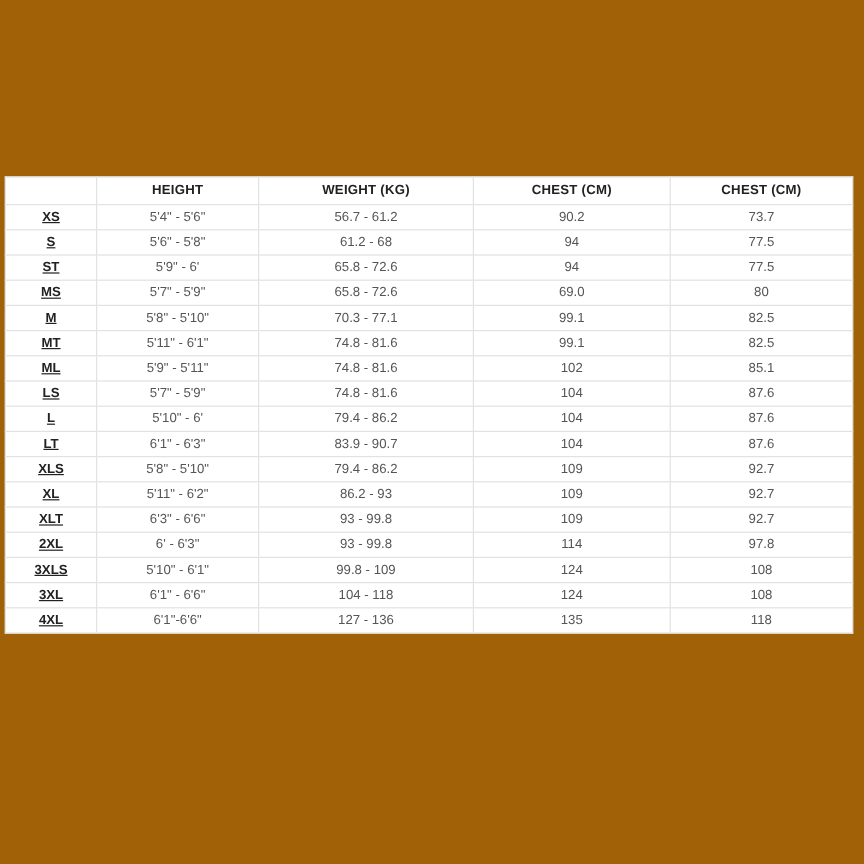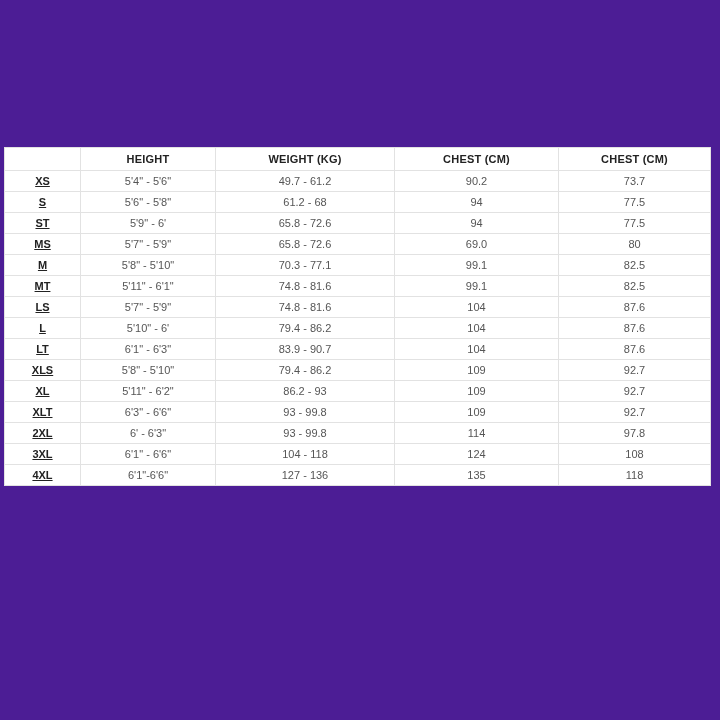--- a/index.html
+++ b/index.html
@@ -7,21 +7,21 @@
     width: 720px;
     height: 720px;
     background: #ffffff;
     font-family: "Liberation Sans", "DejaVu Sans", sans-serif;
     overflow: hidden;
   }
   .page {
     position: relative;
     width: 720px;
     height: 720px;
-    background: #4c1d95;
+    background: #a16207;
   }
   table.size-chart {
     position: absolute;
     top: 147px;
     left: 4px;
     width: 706px;
     border-collapse: collapse;
     table-layout: fixed;
     background: #ffffff;
   }
@@ -76,21 +76,21 @@
           <th>HEIGHT</th>
           <th>WEIGHT (KG)</th>
           <th>CHEST (CM)</th>
           <th>CHEST (CM)</th>
         </tr>
     </thead>
     <tbody>
         <tr>
           <td class="size-col">XS</td>
           <td>5'4" - 5'6"</td>
-          <td>49.7 - 61.2</td>
+          <td>56.7 - 61.2</td>
           <td>90.2</td>
           <td>73.7</td>
         </tr>
         <tr>
           <td class="size-col">S</td>
           <td>5'6" - 5'8"</td>
           <td>61.2 - 68</td>
           <td>94</td>
           <td>77.5</td>
         </tr>
@@ -116,20 +116,27 @@
           <td>82.5</td>
         </tr>
         <tr>
           <td class="size-col">MT</td>
           <td>5'11" - 6'1"</td>
           <td>74.8 - 81.6</td>
           <td>99.1</td>
           <td>82.5</td>
         </tr>
         <tr>
+          <td class="size-col">ML</td>
+          <td>5'9" - 5'11"</td>
+          <td>74.8 - 81.6</td>
+          <td>102</td>
+          <td>85.1</td>
+        </tr>
+        <tr>
           <td class="size-col">LS</td>
           <td>5'7" - 5'9"</td>
           <td>74.8 - 81.6</td>
           <td>104</td>
           <td>87.6</td>
         </tr>
         <tr>
           <td class="size-col">L</td>
           <td>5'10" - 6'</td>
           <td>79.4 - 86.2</td>
@@ -165,20 +172,27 @@
           <td>92.7</td>
         </tr>
         <tr>
           <td class="size-col">2XL</td>
           <td>6' - 6'3"</td>
           <td>93 - 99.8</td>
           <td>114</td>
           <td>97.8</td>
         </tr>
         <tr>
+          <td class="size-col">3XLS</td>
+          <td>5'10" - 6'1"</td>
+          <td>99.8 - 109</td>
+          <td>124</td>
+          <td>108</td>
+        </tr>
+        <tr>
           <td class="size-col">3XL</td>
           <td>6'1" - 6'6"</td>
           <td>104 - 118</td>
           <td>124</td>
           <td>108</td>
         </tr>
         <tr>
           <td class="size-col">4XL</td>
           <td>6'1"-6'6"</td>
           <td>127 - 136</td>

